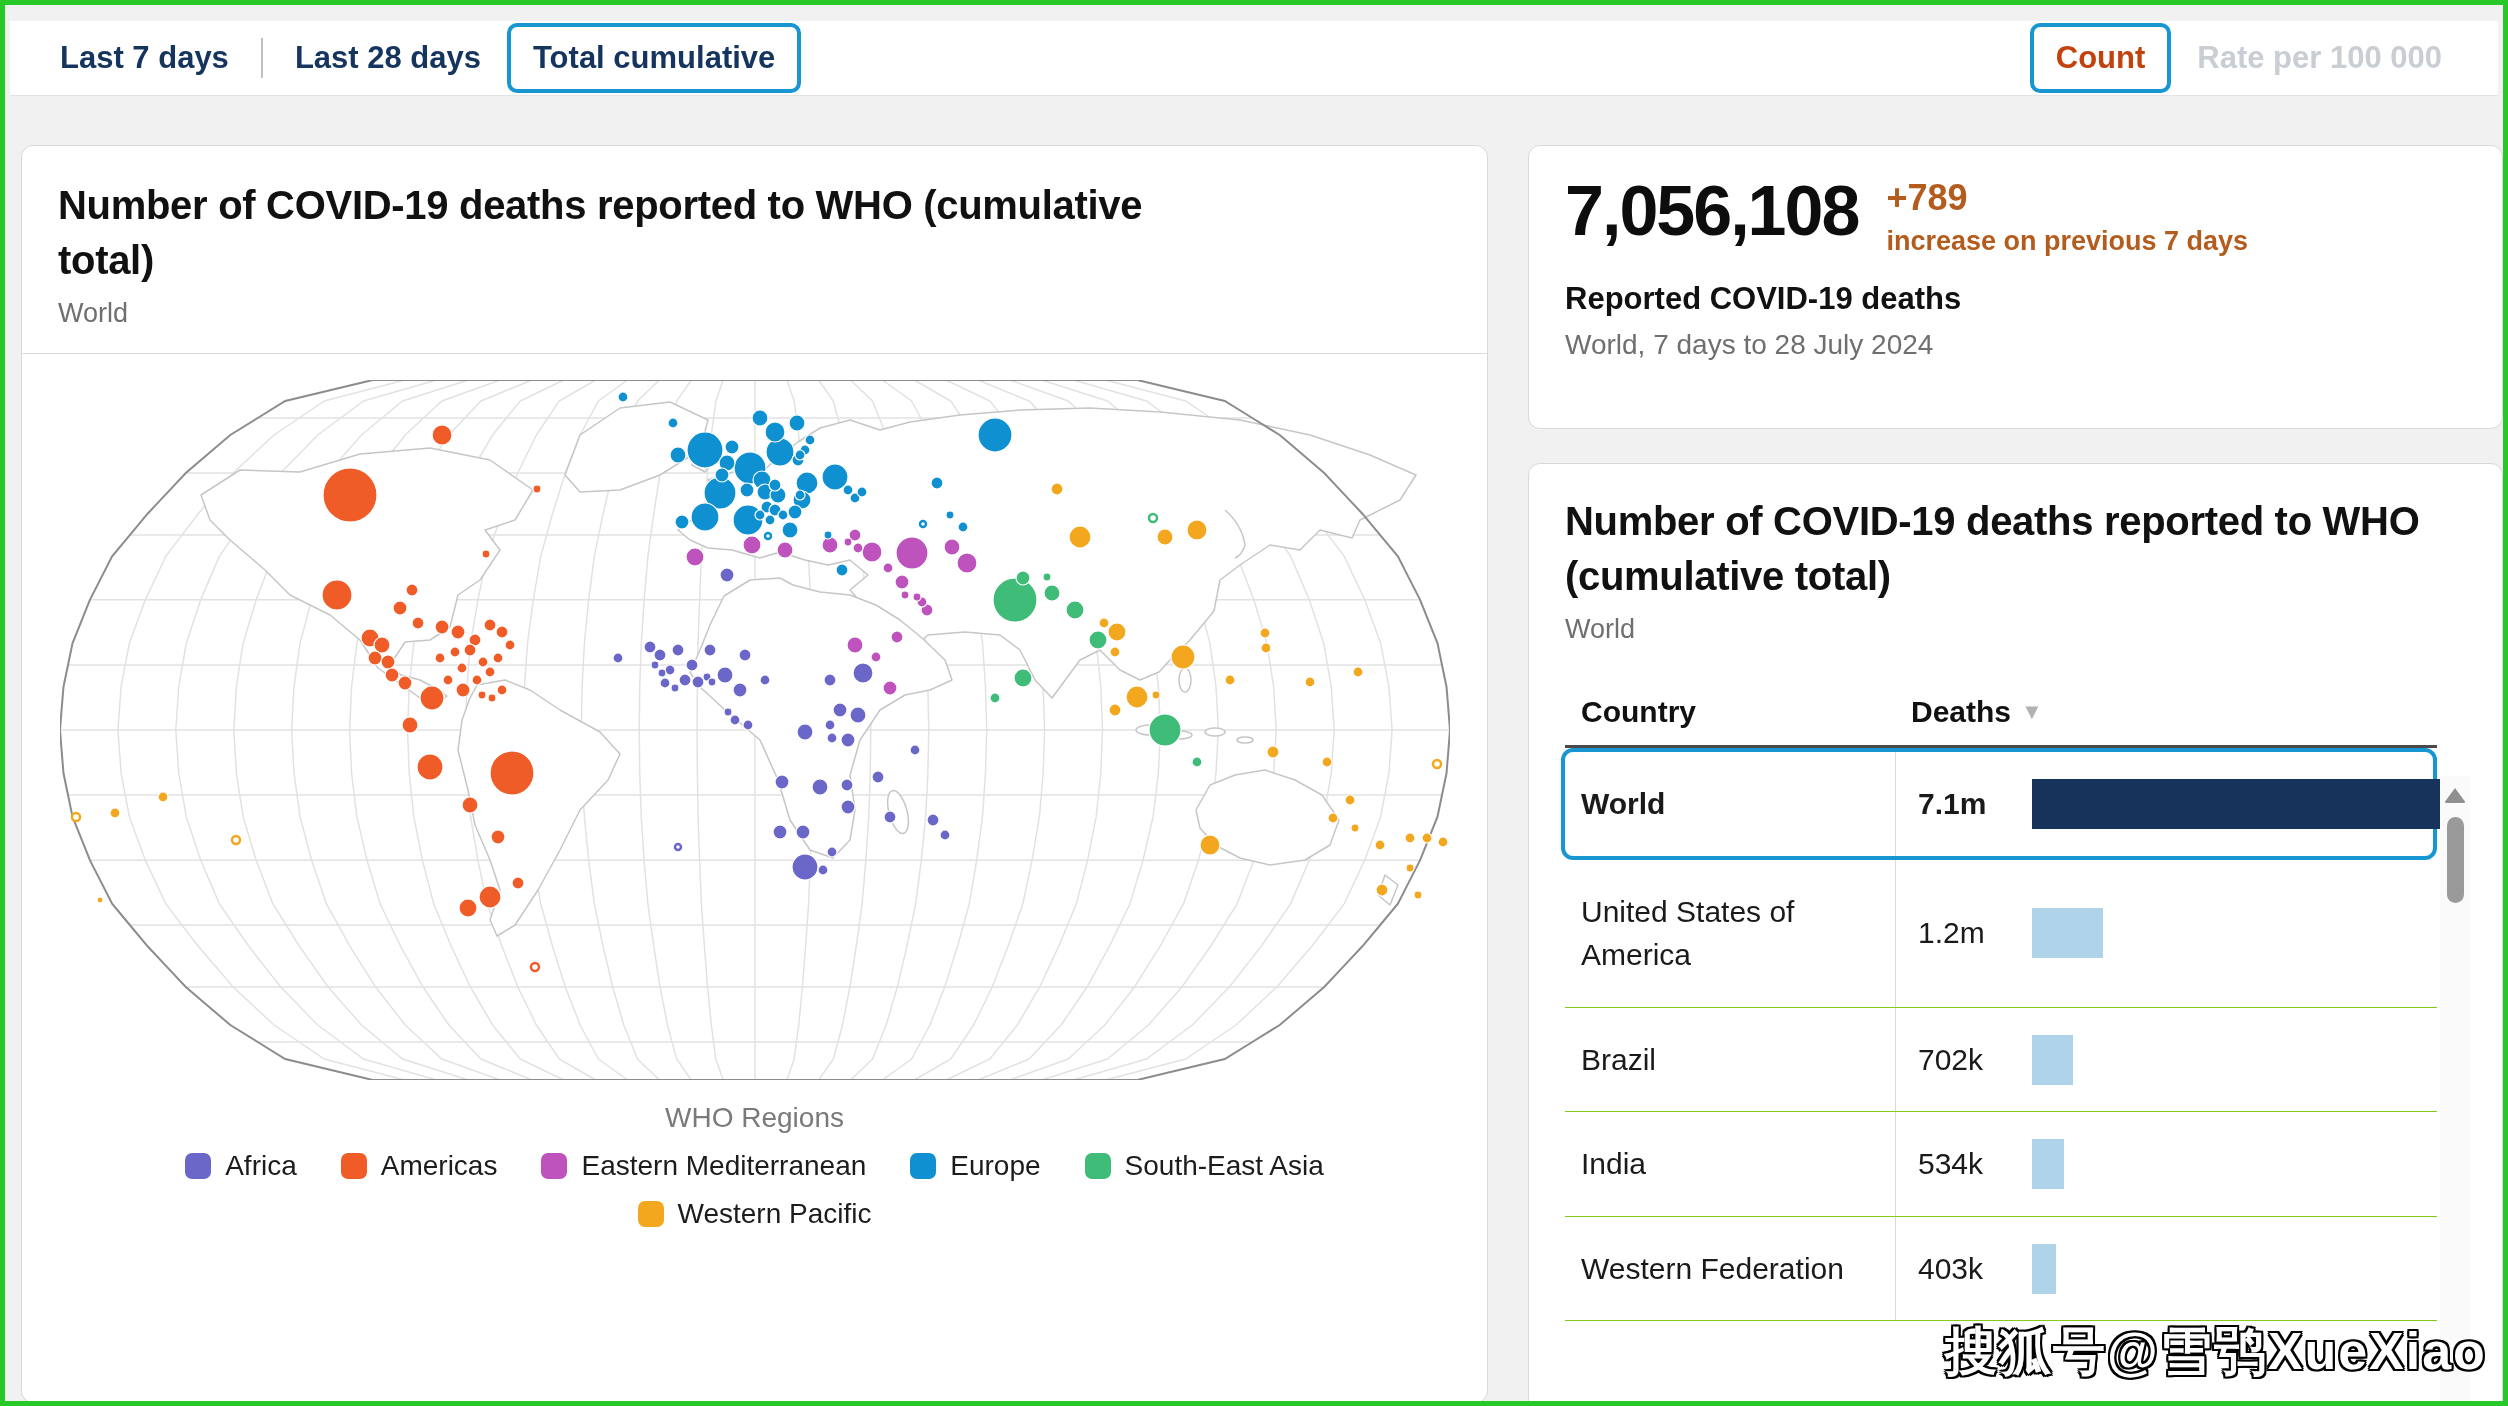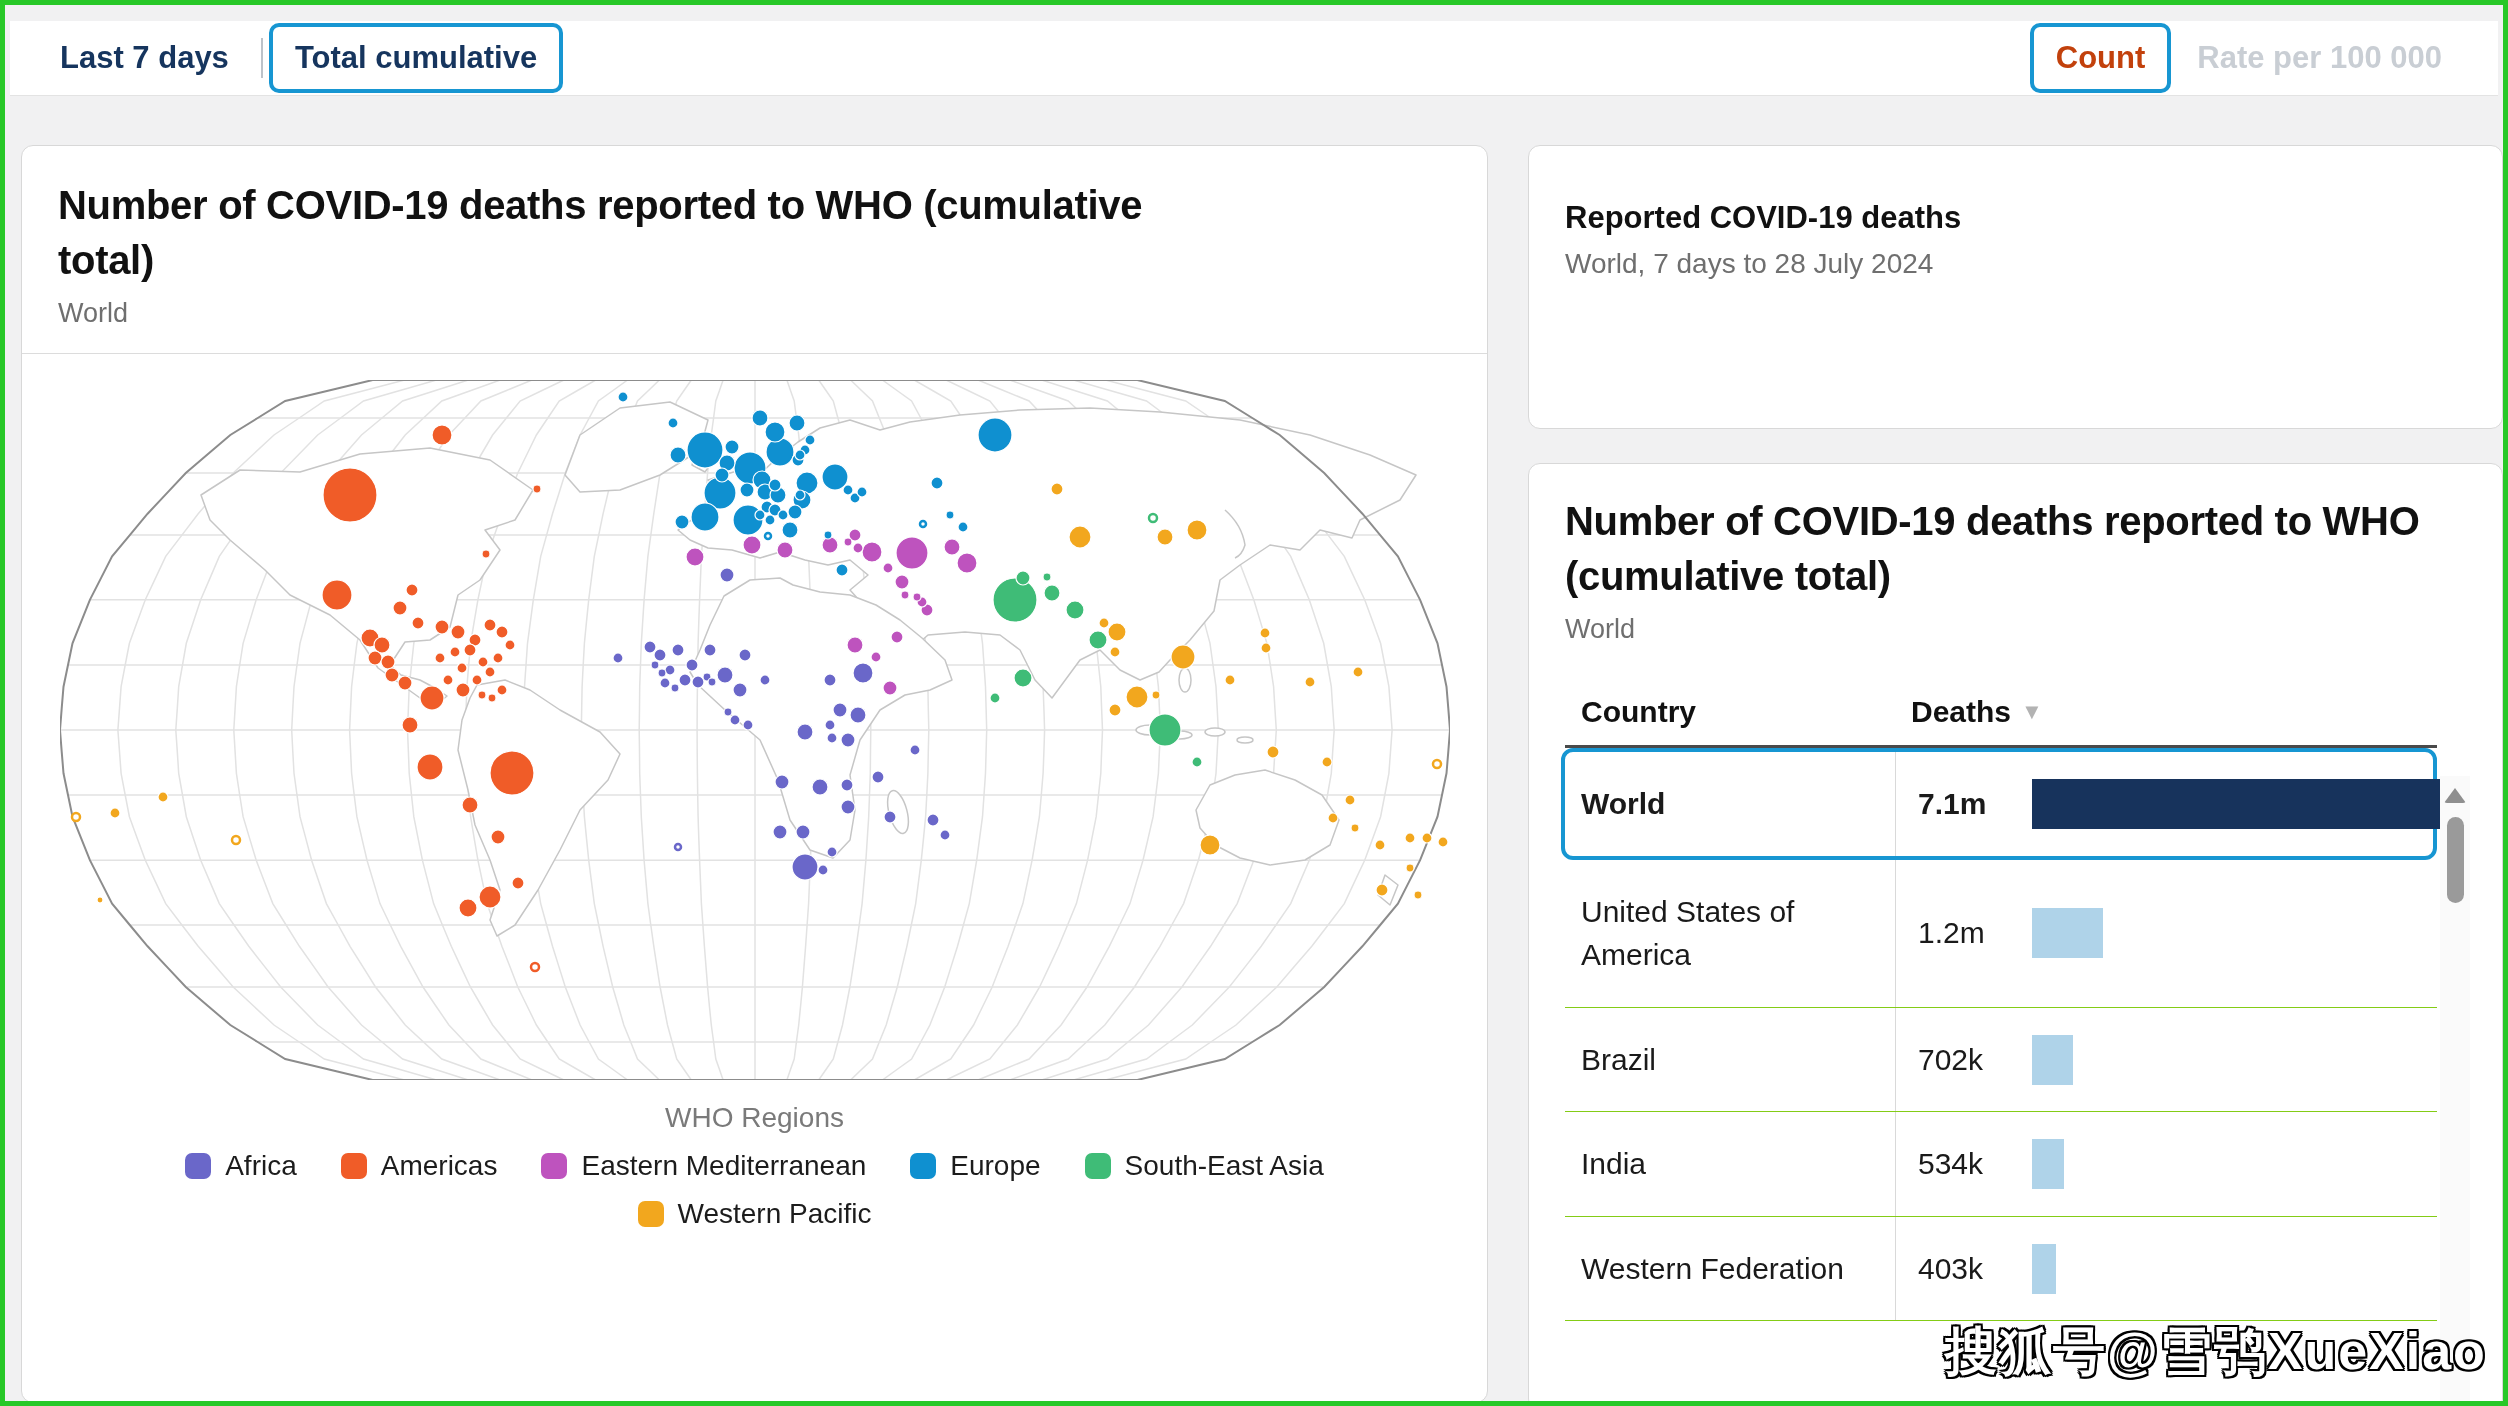--- a/index.html
+++ b/index.html
@@ -71,20 +71,21 @@
     letter-spacing:2px;white-space:nowrap;z-index:50;
     text-shadow:-2px -2px 0 #000,2px -2px 0 #000,-2px 2px 0 #000,2px 2px 0 #000,0 -2px 0 #000,0 2px 0 #000,-2px 0 0 #000,2px 0 0 #000;}
 </style>
 </head>
 <body>
 
 <div class="topbar">
   <div class="tabs left" id="time-tabs">
       <div class="tab">Last 7 days</div>
       <div class="tab-divider"></div>
+      <div class="tab">Last 28 days</div>
       <div class="tab active">Total cumulative</div>
     </div>
   <div class="tabs right" id="metric-tabs">
       <div class="tab metric active">Count</div>
       <div class="tab metric disabled">Rate per 100 000</div>
     </div>
 </div>
 
 <div class="card" id="map-card">
   <div class="head">
@@ -389,20 +390,27 @@
     </div>
   <div class="legend-row" id="legend-row-2">
       <div class="legend-item">
         <div class="legend-swatch" style="background: rgb(242, 167, 30);"></div>
         <span class="legend-label">Western Pacific</span>
       </div>
     </div>
 </div>
 
 <div class="card" id="stat-card">
+  <div class="stat-top">
+    <div id="big-number">7,056,108</div>
+    <div class="delta-wrap">
+      <div id="delta">+789</div>
+      <div id="delta-caption">increase on previous 7 days</div>
+    </div>
+  </div>
   <div id="stat-caption">Reported COVID-19 deaths</div>
   <div id="stat-sub">World, 7 days to 28 July 2024</div>
 </div>
 
 <div class="card" id="table-card">
   <div class="card-title">Number of COVID-19 deaths reported to WHO (cumulative total)</div>
   <div class="card-sub">World</div>
 
   <div id="table-area">
     <div class="thead">

